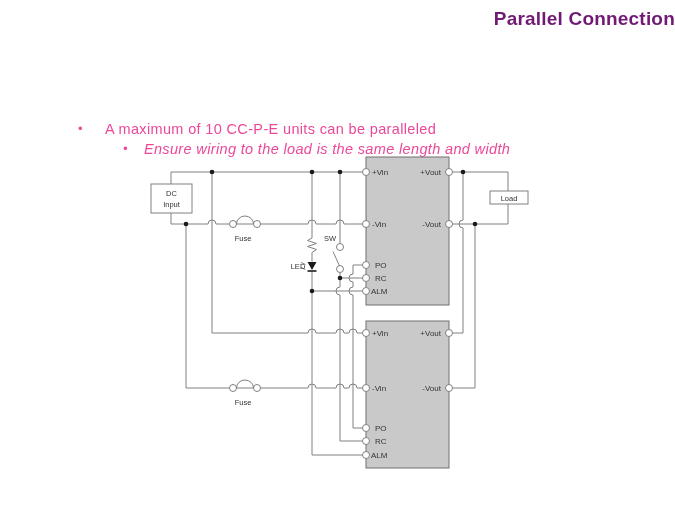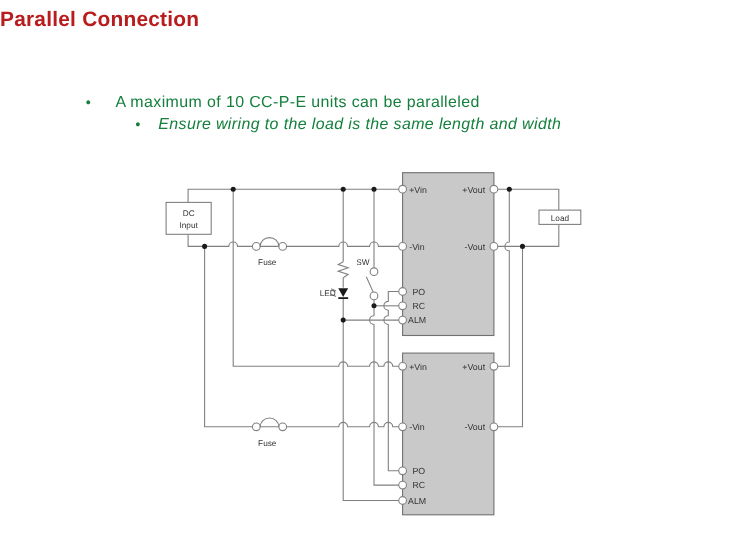--- a/index.html
+++ b/index.html
@@ -1,24 +1,24 @@
 <!DOCTYPE html>
 <html><head>
 <meta charset="utf-8">
 <style>
   html,body{margin:0;padding:0;}
   body{
     width:675px;height:506px;position:relative;background:#ffffff;
     font-family:"Liberation Sans", sans-serif;overflow:hidden;
   }
   .title{
-    position:absolute;top:8px;left:0;width:675px;text-align:left;
-    font-size:19px;font-weight:bold;color:#b91c1c;letter-spacing:.2px;
+    position:absolute;top:8px;left:0;width:675px;text-align:right;
+    font-size:19px;font-weight:bold;color:#701a75;letter-spacing:.2px;
   }
-  .bullet-row{position:absolute;color:#15803d;font-size:14.5px;letter-spacing:.35px;white-space:nowrap;}
+  .bullet-row{position:absolute;color:#ec4899;font-size:14.5px;letter-spacing:.35px;white-space:nowrap;margin-top:36px;}
   .bullet-main{left:78px;top:85px;}
   .bullet-sub{left:123px;top:105px;font-style:italic;}
   .bullet-glyph{display:inline-block;margin-right:22px;font-size:13px;vertical-align:top;}
   .bullet-sub .bullet-glyph{margin-right:16px;}
   svg{position:absolute;top:0;left:0;}
   svg text{font-family:"Liberation Sans", sans-serif;fill:#333;}
   .wire{stroke:#808080;stroke-width:1;fill:none;}
   .unit{fill:#c9c9c9;stroke:#707070;stroke-width:1;}
   .whitebox{fill:#ffffff;stroke:#808080;stroke-width:1;}
   .term{fill:#ffffff;stroke:#808080;stroke-width:1;}

